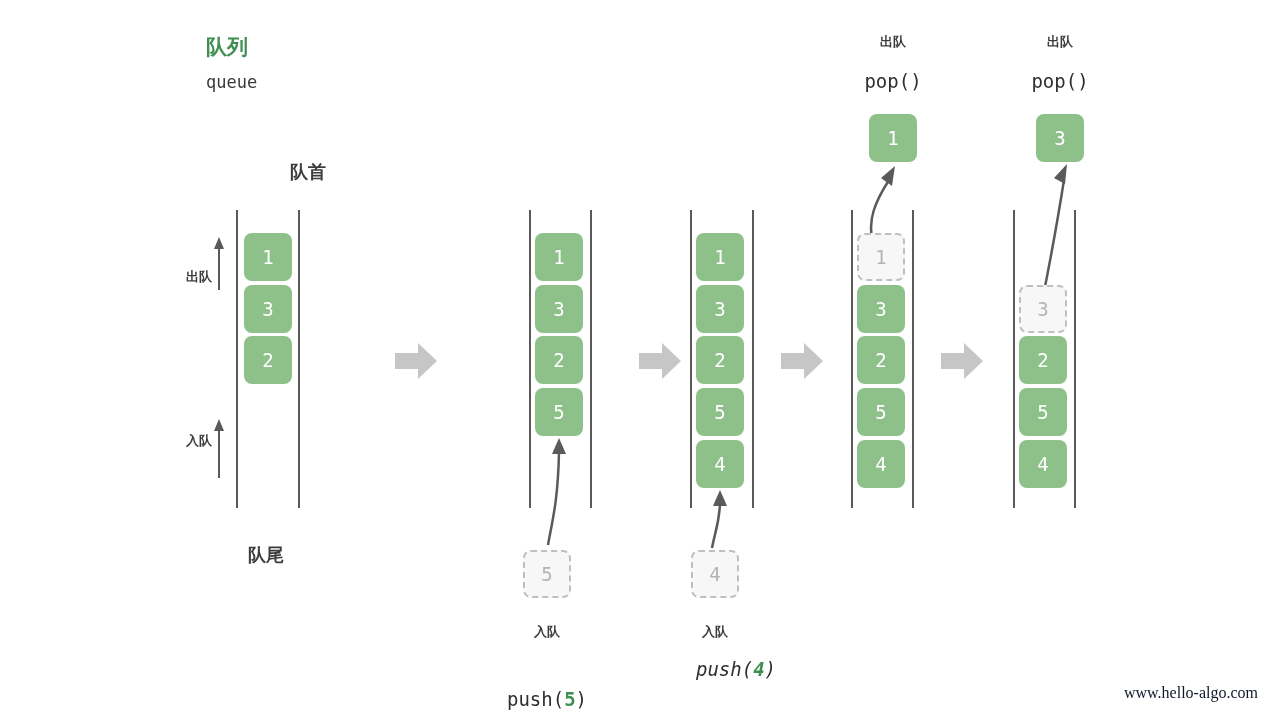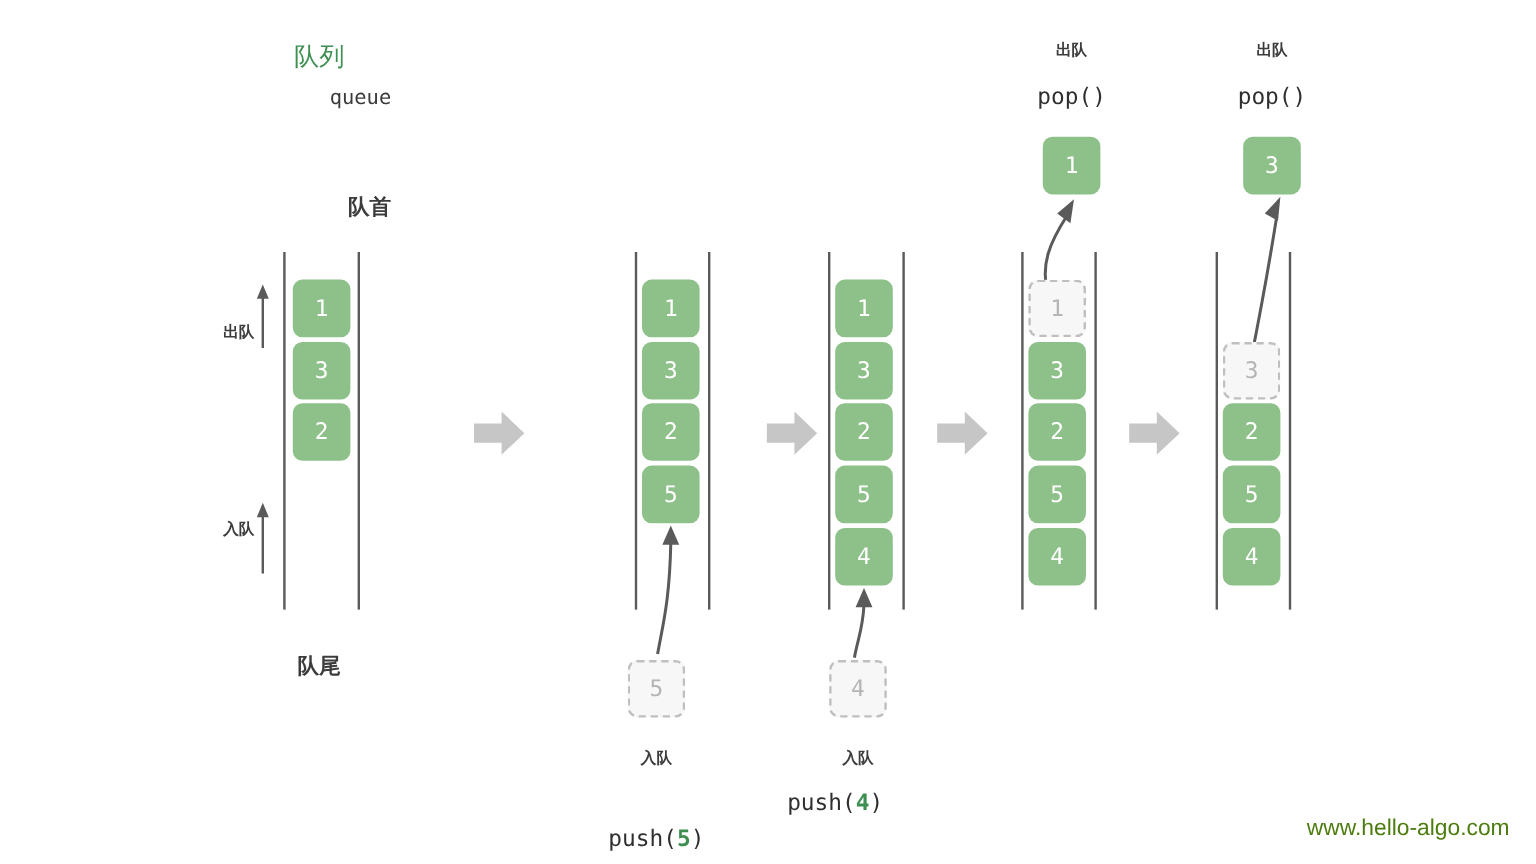--- a/index.html
+++ b/index.html
@@ -14,31 +14,31 @@
     background: #ffffff;
     overflow: hidden;
     font-family: "Liberation Sans", sans-serif;
   }
 
   
   .abs { position: absolute; }
 
   .title-cn {
     font-family: "Liberation Sans", sans-serif;
-    font-weight: normal;
+    font-weight: bold;
     font-size: 21px;
     color: #3f8f52;
-    text-align: center;
+    text-align: left;
     white-space: nowrap;
   }
   .title-mono {
     font-family: "DejaVu Sans Mono", "Liberation Mono", monospace;
     font-size: 17px;
     color: #3a3a3a;
-    text-align: right;
+    text-align: left;
     white-space: nowrap;
   }
   .label-cn-bold {
     font-family: "Liberation Sans", sans-serif;
     font-weight: bold;
     font-size: 18px;
     color: #3c3c3c;
     text-align: center;
     white-space: nowrap;
   }
@@ -90,23 +90,23 @@
 
   
   .v-arrow { position: absolute; }
 
   
   .flow-arrow { position: absolute; }
 
   
   .watermark {
     position: absolute;
-    font-family: Liberation Sans, sans-serif;
-    font-size: 19px;
-    color: #4d7c0f;
+    font-family: Liberation Serif, serif;
+    font-size: 16px;
+    color: #0f172a;
     white-space: nowrap;
   }
 </style>
 </head>
 <body>
 
 <div id="canvas">
 
   <div class="abs title-cn" style="left:206px; top:33px; width:120px;">队列</div>
   <div class="abs title-mono" style="left:206px; top:72px; width:120px;">queue</div>
@@ -168,21 +168,21 @@
   <div class="box" style="left:696px; top:388px;">5</div>
   <div class="box" style="left:696px; top:440px;">4</div>
 
   <svg class="abs" style="left:688px; top:484px;" width="70" height="70">
     <path d="M 24,64 C 27,48 31,40 32,20" stroke="#5a5a5a" stroke-width="2.5" fill="none"></path>
     <polygon points="32,6 25,22 39,22" fill="#5a5a5a"></polygon>
   </svg>
   <div class="box ghost" style="left:691px; top:550px;">4</div>
 
   <div class="abs op-cn" style="left:655px; top:623px; width:120px;">入队</div>
-  <div class="abs op-mono" style="left:636px; top:658px; width:120px;"><span>push(</span><span class="num">4</span><span>)</span></div>
+  <div class="abs op-mono" style="left:676px; top:658px; width:120px;font-style:italic;"><span>push(</span><span class="num">4</span><span>)</span></div>
 
   <svg class="flow-arrow" style="left:778px; top:340px;" width="48" height="42">
     <polygon points="3,13 26,13 26,3 45,21 26,39 26,29 3,29" fill="#c6c6c6"></polygon>
   </svg>
 
   <div class="abs op-cn" style="left:833px; top:33px; width:120px;">出队</div>
   <div class="abs op-mono" style="left:833px; top:70px; width:120px;">pop()</div>
 
   <div class="box" style="left:869px; top:114px;">1</div>
 

